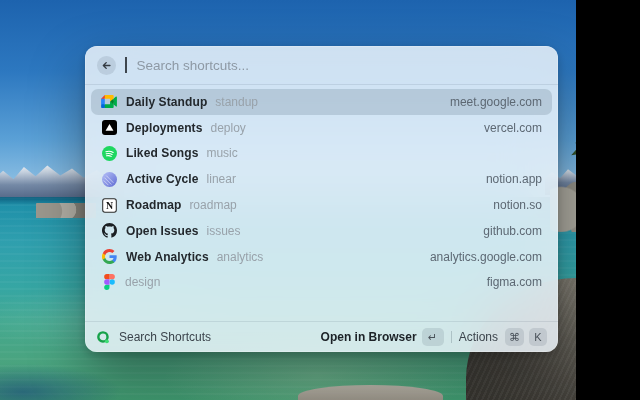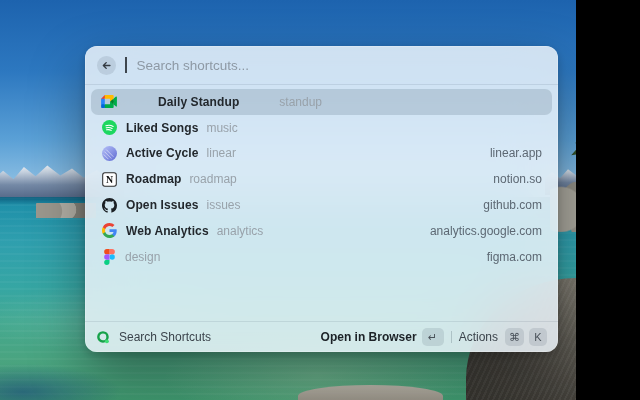--- a/index.html
+++ b/index.html
@@ -67,21 +67,21 @@
   .searchbar{height:38px;flex:none;display:flex;align-items:center;padding:0 12px;gap:9px;}
   .back-btn{width:19px;height:19px;border-radius:50%;background:rgba(70,85,100,.14);
        display:flex;align-items:center;justify-content:center;flex:none;cursor:default;}
   .caret{width:1.5px;height:16px;background:#3e464e;flex:none;}
   .placeholder{font-size:13.5px;color:#8e99a4;margin-left:1px;white-space:nowrap;}
 
   .hr{height:1px;flex:none;background:rgba(30,50,70,.10);}
 
   .list{flex:none;padding:4px 6px 0 6px;}
   .row{height:25.8px;display:flex;align-items:center;padding:0 10px;border-radius:7px;gap:0;}
-  .row.selected{background:rgba(96,118,135,.24);gap:32px;}
+  .row.selected{background:rgba(96,118,135,.24);}
   .ric{width:16px;height:16px;flex:none;display:flex;align-items:center;justify-content:center;}
   .rtitle{font-size:12px;font-weight:700;color:#23282d;margin-left:9px;white-space:nowrap;letter-spacing:.1px;}
   .ralias{font-size:12px;color:#99a2aa;margin-left:8px;white-space:nowrap;}
   .rurl{margin-left:auto;font-size:12px;color:#5d6873;white-space:nowrap;}
 
   .spacer{flex:1;}
 
   .footer{height:30px;flex:none;display:flex;align-items:center;padding:0 11px;gap:16px;}
   .f-app{display:flex;align-items:center;gap:8px;}
   .f-label{font-size:12px;color:#3c444c;}
@@ -142,22 +142,34 @@
             <path fill="#00832d" d="M49.5 36l8.53 9.75 11.47 7.33 2-17.02-2-16.64-11.69 6.44z"></path>
             <path fill="#0066da" d="M0 51.5V66c0 3.3 2.7 6 6 6h14.5l3-10.96-3-9.54-9.95-3z"></path>
             <path fill="#e94235" d="M20.5 0L0 20.5l10.55 3 9.95-3 2.95-9.41z"></path>
             <path fill="#2684fc" d="M20.5 20.5H0v31h20.5z"></path>
             <path fill="#00ac47" d="M82.6 8.68L69.5 19.42v33.66l13.16 10.79c1.97 1.54 4.85.14 4.85-2.37V11c0-2.54-2.95-3.93-4.91-2.32zM49.5 36v15.5h-29V72h43c3.3 0 6-2.7 6-6V52.08z"></path>
             <path fill="#ffba00" d="M63.5 0h-43v20.5h29V36l20-16.57V6c0-3.3-2.7-6-6-6z"></path>
           </svg>
         </span>
         <span class="rtitle">Daily Standup</span>
         <span class="ralias">standup</span>
-      </div>
-
+        <span class="rurl">meet.google.com</span>
+      </div>
+
+      <div class="row">
+        <span class="ric">
+          <svg width="15" height="15" viewBox="0 0 16 16">
+            <rect width="16" height="16" rx="3.2" fill="#000"></rect>
+            <path d="M8 4.3l4.2 7.2H3.8z" fill="#fff"></path>
+          </svg>
+        </span>
+        <span class="rtitle">Deployments</span>
+        <span class="ralias">deploy</span>
+        <span class="rurl">vercel.com</span>
+      </div>
 
       <div class="row">
         <span class="ric">
           <svg width="15" height="15" viewBox="0 0 16 16">
             <circle cx="8" cy="8" r="8" fill="#1ed760"></circle>
             <path d="M4.1 6.1c2.7-.8 5.6-.55 7.8.75M4.5 8.35c2.2-.6 4.5-.4 6.3.65M4.9 10.5c1.75-.5 3.4-.3 4.9.55" stroke="#fff" stroke-width="1.15" fill="none" stroke-linecap="round"></path>
           </svg>
         </span>
         <span class="rtitle">Liked Songs</span>
         <span class="ralias">music</span>
@@ -171,21 +183,21 @@
                 <stop offset="0" stop-color="#b7c2f8"></stop>
                   <stop offset="1" stop-color="#5e6ad2"></stop>
               </linearGradient>
             </defs>
             <circle cx="8" cy="8" r="8" fill="url(#linGrad)"></circle>
             <path d="M2.2 9.4l4.4 4.4M2.9 6.3l6.8 6.8M4.8 4.1l7.1 7.1" stroke="rgba(255,255,255,.55)" stroke-width="1" fill="none" stroke-linecap="round"></path>
           </svg>
         </span>
         <span class="rtitle">Active Cycle</span>
         <span class="ralias">linear</span>
-        <span class="rurl">linear.app</span>
+        <span class="rurl">notion.app</span>
       </div>
 
       <div class="row">
         <span class="ric">
           <svg width="15" height="15" viewBox="0 0 16 16">
             <rect x=".75" y=".75" width="14.5" height="14.5" rx="2.4" fill="#fff" stroke="#2b2b2b" stroke-width="1.1"></rect>
             <text x="8" y="11.6" font-family="Liberation Serif, DejaVu Serif, serif" font-size="10.5" font-weight="bold" text-anchor="middle" fill="#111">N</text>
           </svg>
         </span>
         <span class="rtitle">Roadmap</span>

